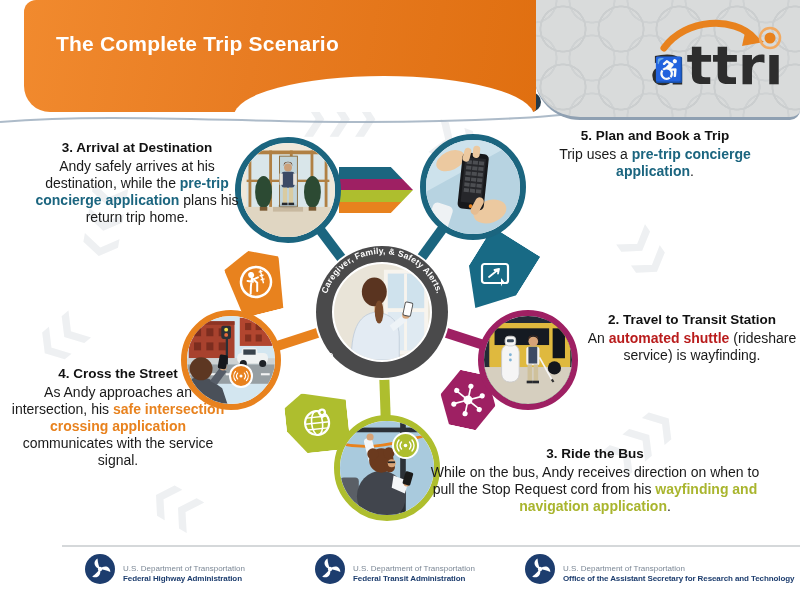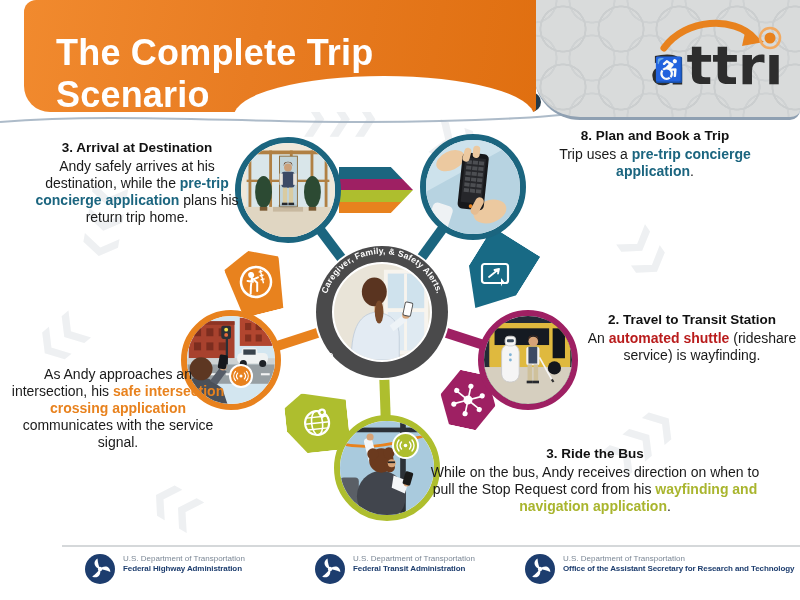--- a/index.html
+++ b/index.html
@@ -23,21 +23,21 @@
   }
   .hdr-curl { position:absolute; left:521px; top:92px; width:20px; height:20px; border-radius:50%; background:#243a49; z-index:2; }
   .hdr-swoosh { position:absolute; left:0; top:94px; width:800px; height:42px; z-index:1; }
   .banner {
     position:absolute; left:24px; top:0; width:512px; height:112px; z-index:3;
     background:linear-gradient(100deg,#f18a2e 0%, #e87c22 45%, #e06f10 100%);
     border-radius:12px 0 4px 26px;
     overflow:hidden;
   }
   .banner-mound { position:absolute; left:210px; top:76px; width:300px; height:80px; background:#ffffff; border-radius:50%; }
-  .banner-title { position:absolute; left:32px; top:32px; color:#ffffff; font-size:36px; font-weight:bold; letter-spacing:.2px; }
+  .banner-title { position:absolute; left:32px; top:32px; color:#ffffff; font-size:21px; font-weight:bold; letter-spacing:.2px; }
   .attri { position:absolute; left:642px; top:12px; width:150px; height:88px; z-index:4; }
 
   
   .line { position:absolute; height:10px; transform-origin:0 50%; z-index:4; }
   .circ { position:absolute; border-radius:50%; background:#fff; overflow:hidden; z-index:6; }
   .circ svg { display:block; width:100%; height:100%; }
   .badge { position:absolute; z-index:5; display:flex; align-items:center; justify-content:center; }
   .wavebadge { position:absolute; z-index:7; border-radius:50%; display:flex; align-items:center; justify-content:center; }
 
   .center-ring { position:absolute; left:316px; top:246px; width:132px; height:132px; border-radius:50%; background:#4a4a4b; z-index:6; box-shadow:0 0 0 2px #ffffff; }
@@ -49,21 +49,21 @@
   .arrow4 div { flex:1; }
 
   
   .stepblock { position:absolute; text-align:center; color:#1a1a1a; z-index:8; }
   .stepblock h3 { font-size:13.5px; font-weight:bold; margin-bottom:3px; color:#111; }
   .stepblock p { font-size:14px; line-height:1.22; }
   .hl { font-weight:bold; }
 
   
   .footer-line { position:absolute; left:62px; top:545px; width:738px; height:2px; background:#d5d8da; z-index:2; }
-  .logo { position:absolute; display:flex; align-items:flex-start; gap:8px; z-index:3; }
+  .logo { position:absolute; display:flex; align-items:flex-end; gap:8px; z-index:3; }
   .logo .txt { display:flex; flex-direction:column; justify-content:center; }
   .logo .l1 { font-size:8px; color:#7b8795; line-height:1.25; }
   .logo .l2 { font-size:8px; font-weight:bold; color:#1d3d6e; line-height:1.25; letter-spacing:-.1px; }
 </style>
 </head>
 <body>
 
 <span class="chev" style="left:300px; top:96px;">❯❯❯</span>
 <span class="chev" style="left:70px; top:200px; transform:rotate(100deg);">❯❯❯</span>
 <span class="chev" style="left:40px; top:320px; transform:rotate(140deg);">❯❯</span>
@@ -360,35 +360,36 @@
     <text font-size="8.6" font-weight="bold" fill="#ffffff" letter-spacing="0.2">
       <textPath href="#arcTop" startOffset="50%" text-anchor="middle">Caregiver, Family, &amp; Safety Alerts.</textPath>
     </text>
     <text font-size="7.4" font-weight="bold" fill="#ffffff">
       <textPath href="#arcBot" startOffset="50%" text-anchor="middle">Connected Citizens. Associated Services</textPath>
     </text>
   </svg>
 </div>
 
 <div class="stepblock" style="left:540px; top:128px; width:230px;">
-  <h3>8. Plan and Book a Trip</h3>
+  <h3>5. Plan and Book a Trip</h3>
   <p><span>Trip uses a </span><span class="hl" style="color:#1b657f;">pre-trip concierge application</span><span>.</span></p>
 </div>
 
 <div class="stepblock" style="left:586px; top:312px; width:212px;">
   <h3>2. Travel to Transit Station</h3>
   <p><span>An </span><span class="hl" style="color:#b91c1c;">automated shuttle</span><span> (rideshare service) is wayfinding.</span></p>
 </div>
 
 <div class="stepblock" style="left:430px; top:446px; width:330px;text-align:center;">
   <h3>3. Ride the Bus</h3>
   <p><span>While on the bus, Andy receives direction on when to pull the Stop Request cord from his </span><span class="hl" style="color:#a9b52e;">wayfinding and navigation application</span><span>.</span></p>
 </div>
 
 <div class="stepblock" style="left:8px; top:366px; width:220px;">
+  <h3>4. Cross the Street</h3>
   <p><span>As Andy approaches an intersection, his </span><span class="hl" style="color:#e8821e;">safe intersection crossing application</span><span> communicates with the service signal.</span></p>
 </div>
 
 <div class="stepblock" style="left:22px; top:140px; width:230px;">
   <h3>3. Arrival at Destination</h3>
   <p><span>Andy safely arrives at his destination, while the </span><span class="hl" style="color:#1b657f;">pre-trip concierge application</span><span> plans his return trip home.</span></p>
 </div>
 
 <div class="footer-line"></div>
 

